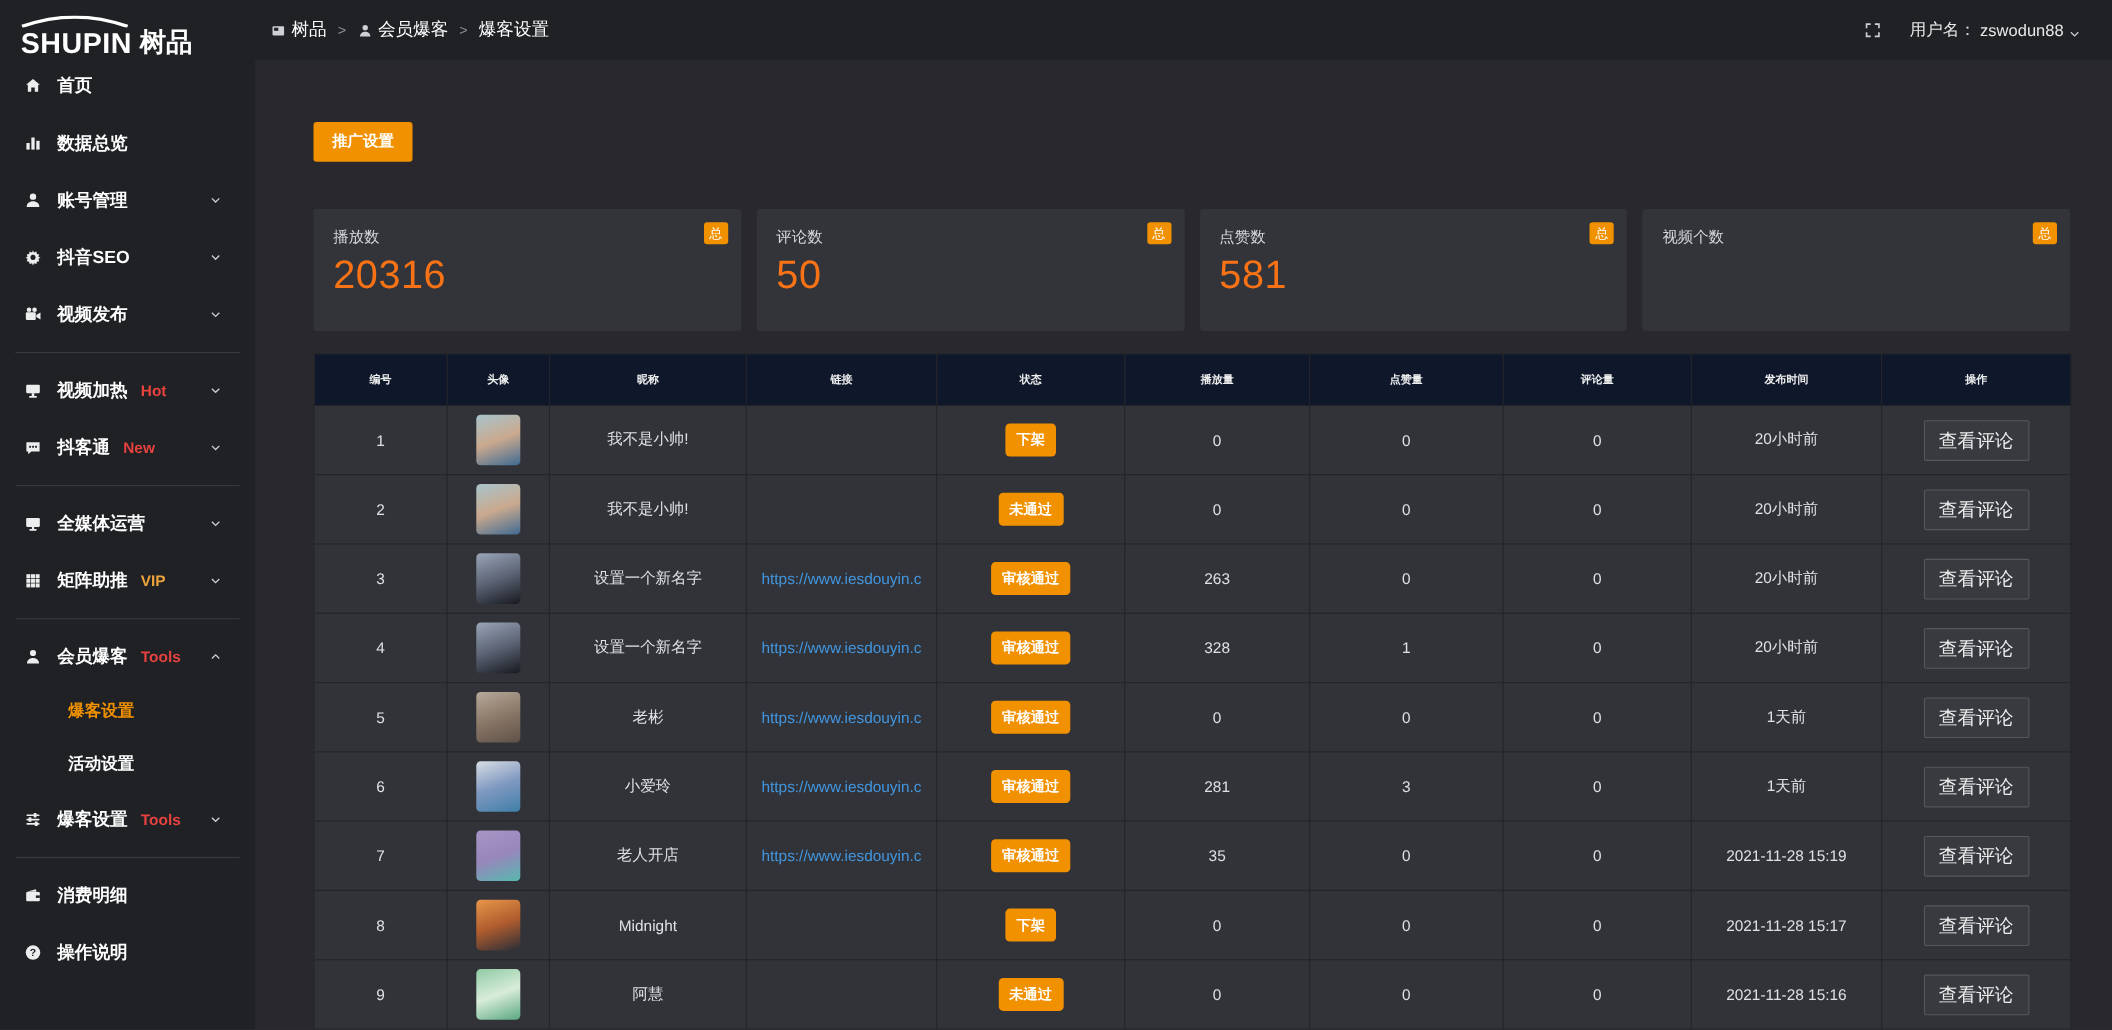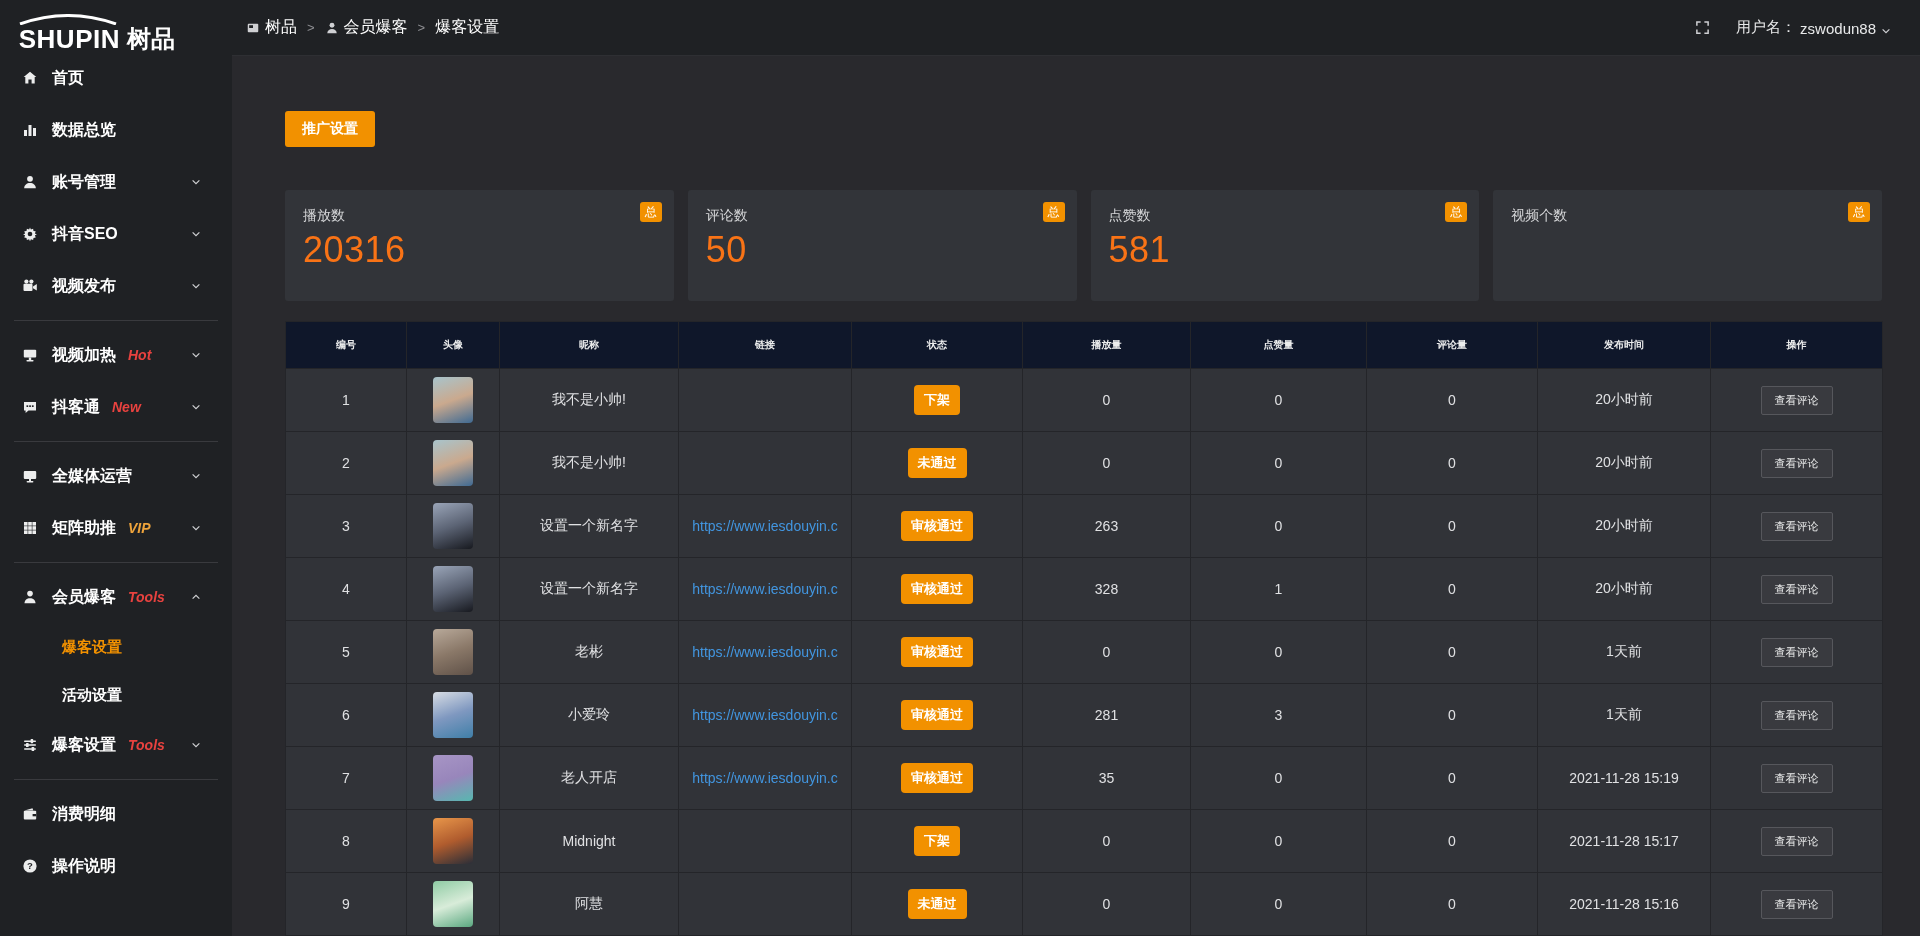--- a/index.html
+++ b/index.html
@@ -14,21 +14,21 @@
   #sidebar { width:232px; min-width:232px; height:936px; background:#1f2124; overflow:hidden; }
   .logo { padding:12px 0 0 16px; display:flex; align-items:flex-end; gap:7px; height:52px; }
   .logo-en { display:flex; flex-direction:column; align-items:flex-end; }
   .logo-arc { margin-bottom:1px; }
   .logo-text { font-size:26px; font-weight:800; color:#fff; line-height:1; letter-spacing:0.5px; }
   .logo-cn { font-size:24px; font-weight:800; color:#fff; line-height:1; padding-bottom:1px; }
   .sb-menu { }
   .sb-item { height:52px; display:flex; align-items:center; padding:0 16px 0 22px; cursor:pointer; font-size:16px; color:#fff; }
   .sb-item .icn { margin-right:14px; flex:none; }
   .sb-label { font-weight:600; white-space:nowrap; }
-  .sb-tag { font-style:italic; font-weight:700; font-size:14px; margin-left:12px; }
+  .sb-tag { font-weight:700; font-size:14px; margin-left:12px; }
   .sb-chevron { margin-left:auto; }
   .sb-divider { height:1px; background:#393a3e; margin:8px 14px; }
   .sb-subitem { height:48px; line-height:48px; padding-left:62px; font-size:15px; color:#fff; cursor:pointer; font-weight:600; }
   .sb-subitem.active { color:#f29100; }
   
   #main { flex:1; display:flex; flex-direction:column; height:936px; min-width:0; }
   #topbar { height:56px; min-height:56px; background:#1f2124; border-bottom:1px solid #2e2f33;
             display:flex; align-items:center; justify-content:space-between; padding:0 28px 0 14px; }
   .breadcrumb { display:flex; align-items:center; gap:10px; font-size:16px; color:#fff; }
   .bc-item { display:flex; align-items:center; gap:5px; cursor:pointer; }
@@ -49,21 +49,21 @@
   
   .data-table { width:100%; border-collapse:collapse; margin-top:20px; table-layout:fixed; background:#313338; }
   .data-table th { height:47px; background:#0f172a; font-size:10px; font-weight:700; color:#eceded;
                    border:1px solid #242529; }
   .data-table td { height:63px; text-align:center; vertical-align:middle; font-size:14px;
                    color:#e0e1e3; border:1px solid #242529; padding:0; }
   .avatar { width:40px; height:46px; border-radius:4px; margin:0 auto; }
   .link-a { color:#4296e0; font-size:14px; text-decoration:none; white-space:nowrap; cursor:pointer; }
   .status-btn { display:inline-block; background:#f29100; color:#fff; font-size:13px; font-weight:600;
                 padding:6px 10px; border-radius:4px; cursor:pointer; border:none; }
-  .view-btn { background:#393a3f; border:1px solid #56575c; color:#eceded; font-size:11px;
+  .view-btn { background:#393a3f; border:1px solid #56575c; color:#eceded; font-size:17px;
               padding:6px 13px; border-radius:2px; cursor:pointer; }
 </style>
 </head>
 <body>
 
 <div id="sidebar">
   <div class="logo">
     <div class="logo-en">
       <svg class="logo-arc" width="104" height="11" viewBox="0 0 104 11">
         <path d="M4 10 Q52 -7 100 10" stroke="#ffffff" stroke-width="3" fill="none"></path>

